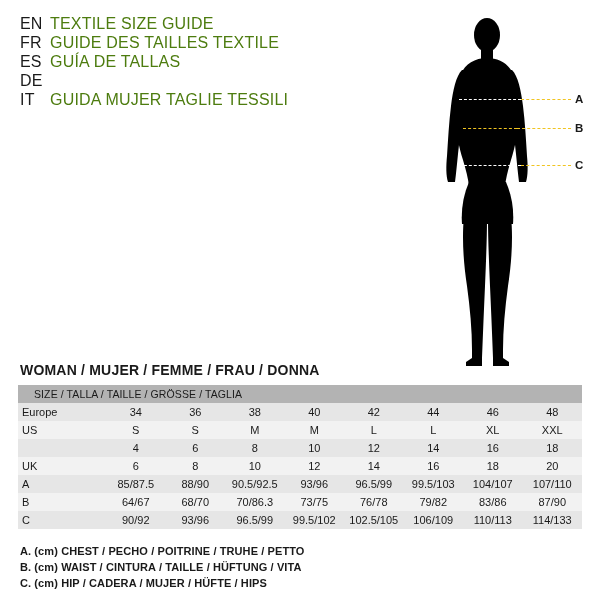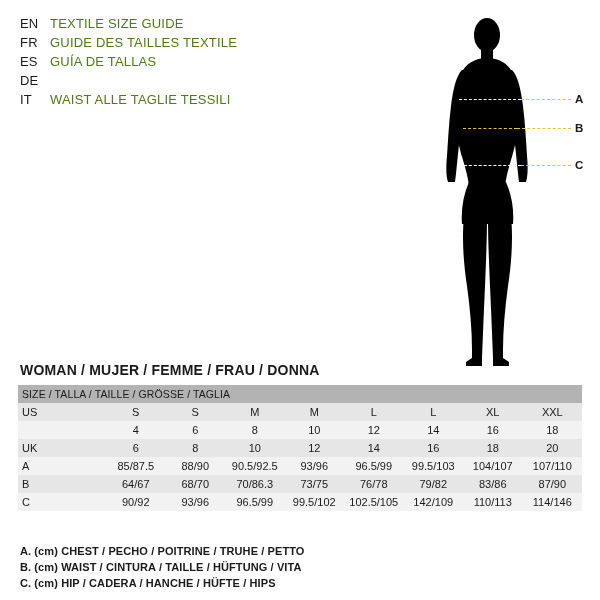--- a/index.html
+++ b/index.html
@@ -27,21 +27,21 @@
     position: absolute;
     left: 20px;
     top: 14px;
     width: 320px;
   }
   .lang-row {
     display: flex;
     align-items: center;
     height: 19px;
     line-height: 19px;
-    font-size: 13px;
+    font-size: 16px;
     letter-spacing: 0.2px;
   }
   .lang-code {
     width: 30px;
     flex: 0 0 30px;
     color: #1a1a1a;
   }
   .lang-text {
     color: #4d7c0f;
     white-space: nowrap;
@@ -112,21 +112,21 @@
     line-height: 18px;
     text-align: center;
     font-weight: normal;
     color: #1a1a1a;
   }
   table.size-table thead th {
     background: #b3b3b3;
     text-align: left;
     font-size: 10.5px;
     font-weight: normal;
-    padding-left: 4px;
+    padding-left: 16px;
     letter-spacing: 0.1px;
   }
   table.size-table tbody tr:nth-child(odd) {
     background: #e6e6e6;
   }
   table.size-table tbody tr:nth-child(even) {
     background: #f2f2f2;
   }
   table.size-table td.rowlabel {
     text-align: left;
@@ -166,21 +166,21 @@
     </div>
     <div class="lang-row">
       <span class="lang-code">ES</span>
       <span class="lang-text">GUÍA DE TALLAS</span>
     </div>
     <div class="lang-row">
       <span class="lang-code">DE</span>
     </div>
     <div class="lang-row">
       <span class="lang-code">IT</span>
-      <span class="lang-text">WAIST ALLE TAGLIE TESSILI</span>
+      <span class="lang-text">GUIDA MUJER TAGLIE TESSILI</span>
     </div>
   </div>
 
   <div class="figure-wrap">
     <svg class="figure-svg" width="175" height="360" viewBox="0 0 175 360">
       <g fill="#000000">
 
         <ellipse cx="72" cy="25" rx="13" ry="17"></ellipse>
 
         <rect x="66" y="38" width="12" height="14"></rect>
@@ -268,20 +268,31 @@
           <col class="c-val">
           <col class="c-val">
       </colgroup>
       <thead>
         <tr>
           <th colspan="9">SIZE / TALLA / TAILLE / GRÖSSE / TAGLIA</th>
         </tr>
       </thead>
       <tbody>
         <tr>
+          <td class="rowlabel">Europe</td>
+          <td>34</td>
+          <td>36</td>
+          <td>38</td>
+          <td>40</td>
+          <td>42</td>
+          <td>44</td>
+          <td>46</td>
+          <td>48</td>
+        </tr>
+        <tr>
           <td class="rowlabel">US</td>
           <td>S</td>
           <td>S</td>
           <td>M</td>
           <td>M</td>
           <td>L</td>
           <td>L</td>
           <td>XL</td>
           <td>XXL</td>
         </tr>
@@ -329,27 +340,27 @@
           <td>83/86</td>
           <td>87/90</td>
         </tr>
         <tr>
           <td class="rowlabel">C</td>
           <td>90/92</td>
           <td>93/96</td>
           <td>96.5/99</td>
           <td>99.5/102</td>
           <td>102.5/105</td>
-          <td>142/109</td>
+          <td>106/109</td>
           <td>110/113</td>
-          <td>114/146</td>
+          <td>114/133</td>
         </tr>
       </tbody>
     </table>
   </div>
 
   <div class="notes">
     <div class="note">A. (cm) CHEST / PECHO / POITRINE / TRUHE / PETTO</div>
     <div class="note">B. (cm) WAIST / CINTURA / TAILLE / HÜFTUNG / VITA</div>
-    <div class="note">C. (cm) HIP / CADERA / HANCHE / HÜFTE / HIPS</div>
+    <div class="note">C. (cm) HIP / CADERA / MUJER / HÜFTE / HIPS</div>
   </div>
 
 </div>
 
 </body></html>

